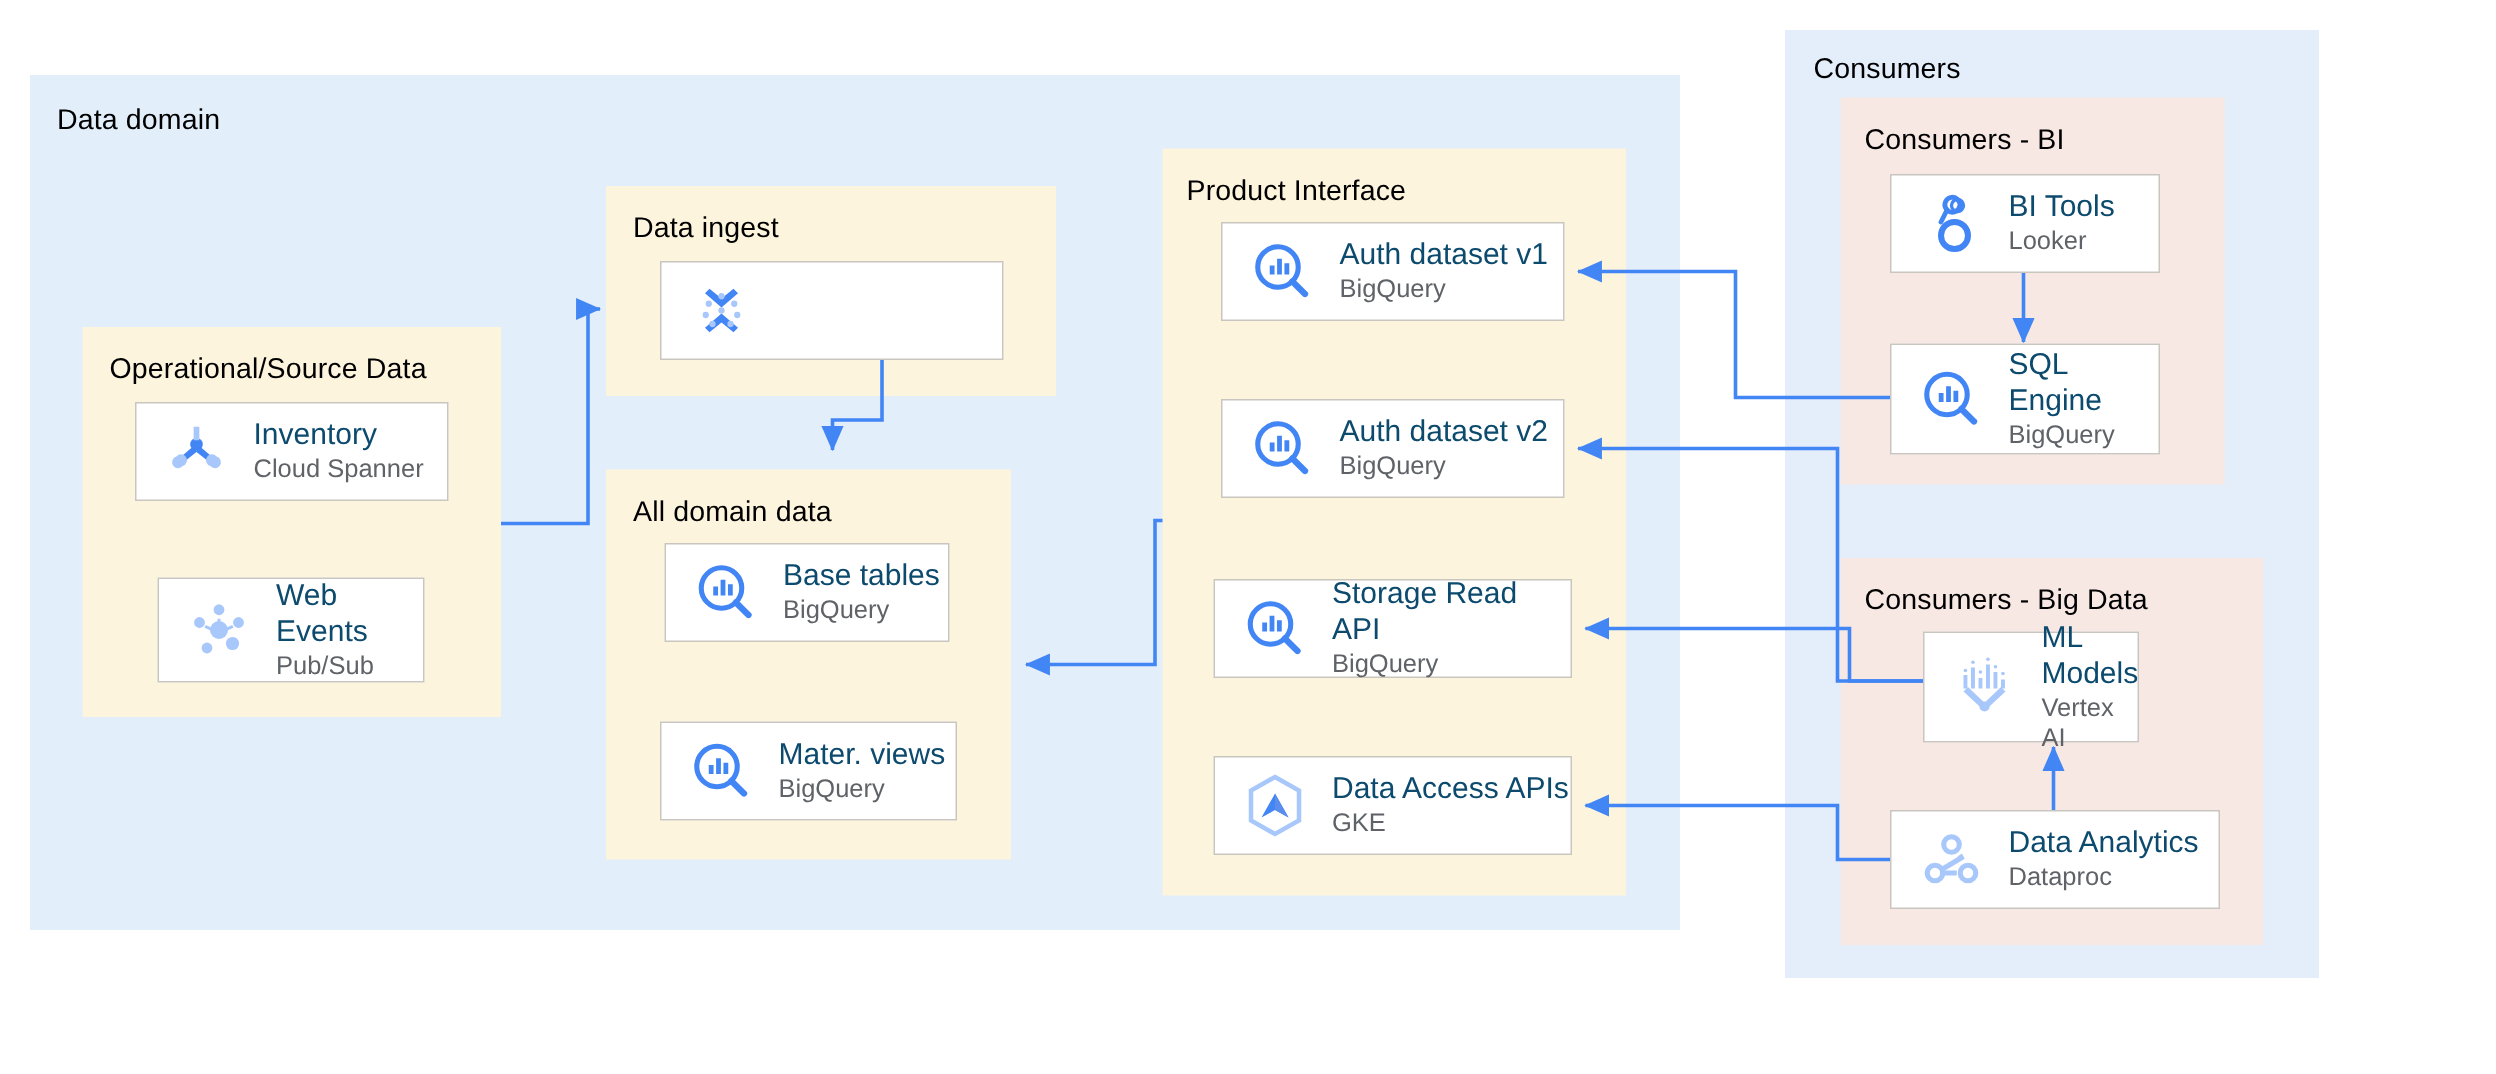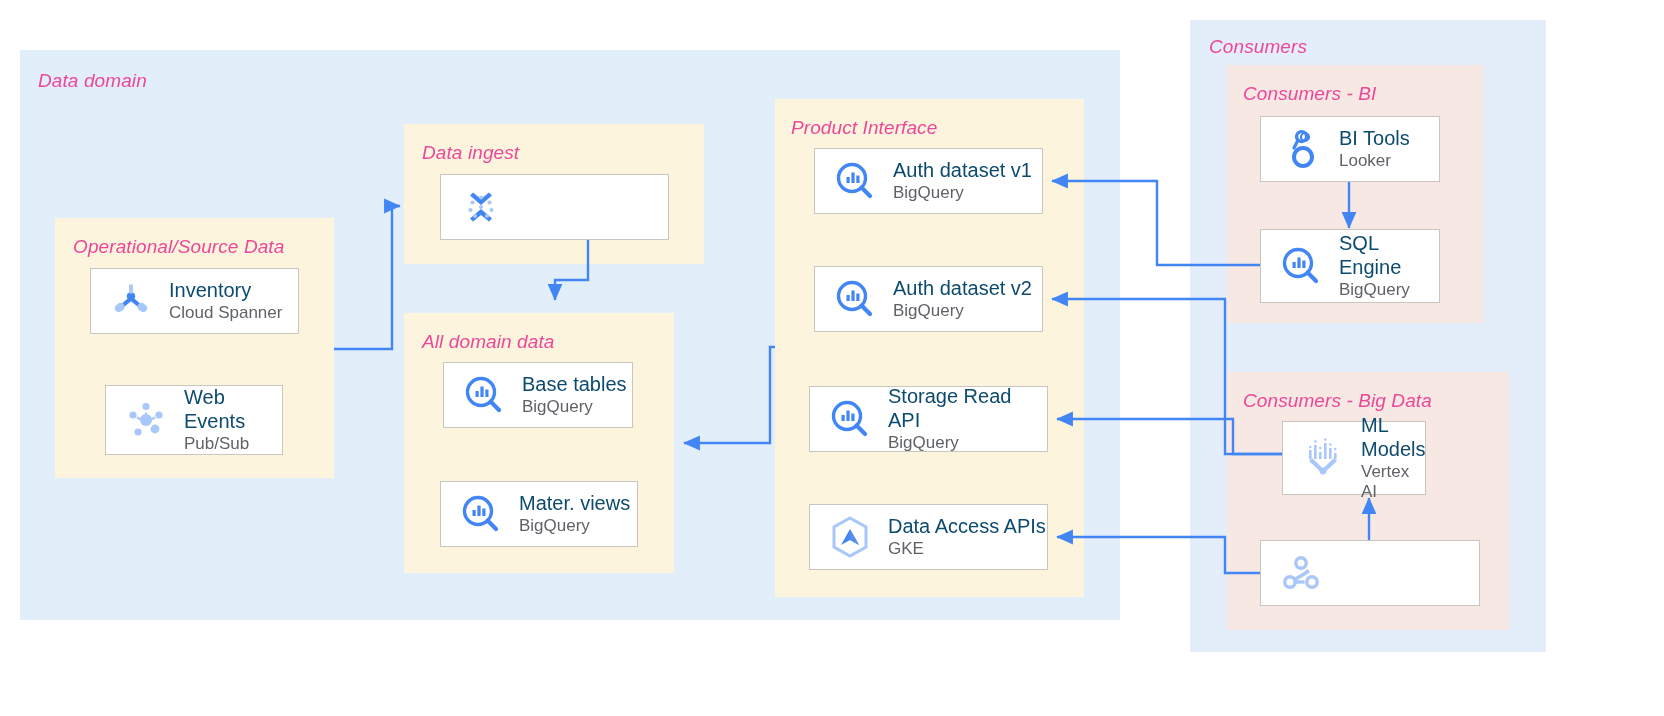--- a/index.html
+++ b/index.html
@@ -1,19 +1,19 @@
 <!DOCTYPE html>
 <html><head>
 <meta charset="utf-8">
 <style>
   html,body{margin:0;padding:0;background:#ffffff;}
   body{width:1664px;height:716px;position:relative;overflow:hidden;
        font-family:"Liberation Sans","DejaVu Sans",sans-serif;}
   .panel{position:absolute;box-sizing:border-box;}
-  .panel-title{position:absolute;color:#ec4899;font-size:19px;letter-spacing:.1px;white-space:nowrap;font-style:italic;}
+  .panel-title{position:absolute;color:#000000;font-size:19px;letter-spacing:.1px;white-space:nowrap;}
   .blue-outer{background:#e3eefb;}
   .blue-consumers{background:#e4eefb;}
   .cream{background:#fdf4dd;}
   .pink{background:#f7e8e3;}
   .node{position:absolute;box-sizing:border-box;background:#ffffff;border:1px solid #c9c6c0;
         display:flex;align-items:center;}
   .node .ico{flex:0 0 auto;width:52px;height:52px;margin-left:14px;margin-right:12px;
              display:flex;align-items:center;justify-content:center;}
   .node .txt{display:flex;flex-direction:column;justify-content:center;line-height:1.18;}
   .node .t1{color:#0c4a6e;font-size:20px;}
@@ -305,13 +305,17 @@
       <g fill="none" stroke="#a8c7fa" stroke-width="3.4">
         <circle cx="22" cy="12" r="5.2"></circle>
         <circle cx="11" cy="31" r="5.2"></circle>
         <circle cx="33" cy="31" r="5.2"></circle>
         <path d="M15 29 L30 20"></path>
       </g>
       <path d="M14.5 31 h11" stroke="#a8c7fa" stroke-width="3.4"></path>
       <path d="M26 20 l4 2 -1 -4 z" fill="#a8c7fa"></path>
     </svg>
   </span>
+  <span class="txt">
+    <span class="t1">Data Analytics</span>
+    <span class="t2">Dataproc</span>
+  </span>
 </div>
 
 </body></html>

